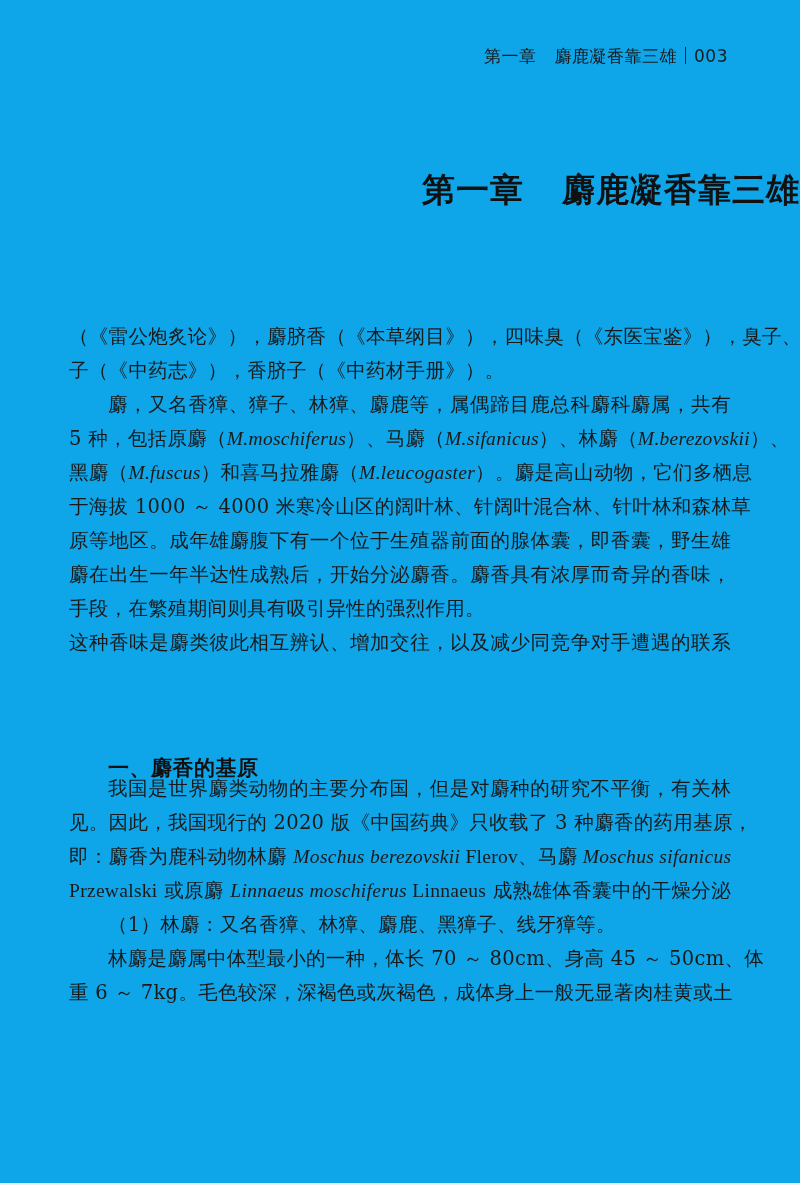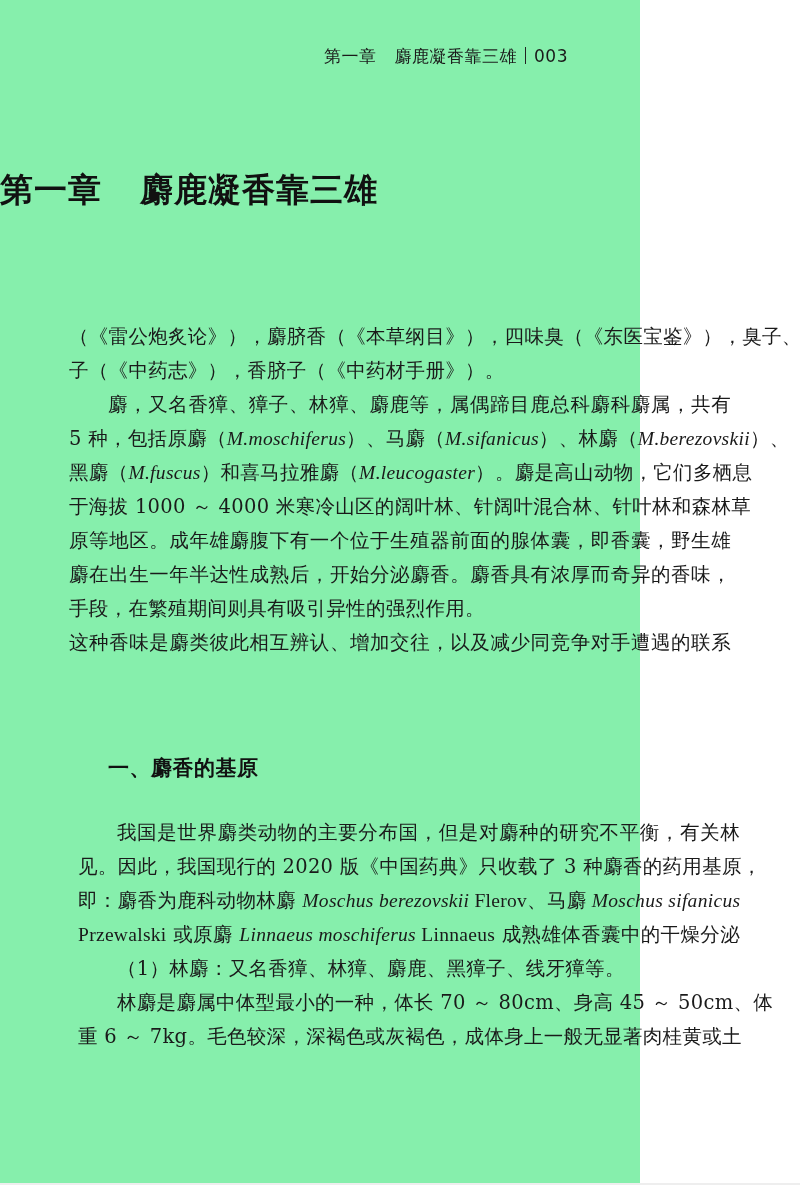--- a/index.html
+++ b/index.html
@@ -1,34 +1,34 @@
 <!DOCTYPE html>
 <html><head>
 <meta charset="utf-8">
 <style>
   html, body { margin: 0; padding: 0; background: #ffffff; }
   body { width: 800px; height: 1185px; position: relative; overflow: hidden;
          font-family: "DejaVu Serif", "Liberation Serif", serif; color: #1a1a1a; }
-  .page { position: absolute; left: 0; top: 0; width: 640px; height: 1185px; background: #86efac; }
+  .page { position: absolute; left: 0; top: 0; width: 800px; height: 1185px; background: #0ea5e9; }
   .running-head { position: absolute; top: 45px; right: 72px; font-size: 17px;
                   font-family: "DejaVu Sans", "Liberation Sans", sans-serif; color: #1a1a1a; letter-spacing: 0.5px; }
   .running-head .sep { display: inline-block; width: 1px; height: 17px; background: #222; vertical-align: -2px; margin: 0 8px; }
   .running-head .gap { display: inline-block; width: 18px; }
-  .chapter-title { position: absolute; top: 168px; left: 0; width: 800px; text-align: left;
+  .chapter-title { position: absolute; top: 168px; left: 0; width: 800px; text-align: right;
                    font-size: 33px; font-weight: bold; letter-spacing: 1px; color: #111; }
   .chapter-title .gap { display: inline-block; width: 38px; }
   .body { position: absolute; left: 69px; top: 320px; width: 662px; }
   .line { height: 34px; line-height: 34px; font-size: 19.5px; white-space: nowrap;
           text-align: justify; text-align-last: justify; letter-spacing: 0.3px; }
   .line.last { text-align-last: left; }
   .line.indent { padding-left: 39px; }
   .line i { font-family: "Liberation Serif", "DejaVu Serif", serif; font-style: italic; }
   .line .lat { font-family: "Liberation Serif", "DejaVu Serif", serif; }
   .heading { position: absolute; left: 108px; top: 754px; font-size: 21px; font-weight: bold; color: #111; letter-spacing: 0.5px; }
-  .body2 { position: absolute; left: 69px; top: 816px; width: 662px; margin-left: 9px; }
+  .body2 { position: absolute; left: 69px; top: 772px; width: 662px; }
   .bottom-edge { position: absolute; left: 0; bottom: 0; width: 800px; height: 2px; background: #eeeeee; }
 </style>
 </head>
 <body>
 
 <div class="page">
 
   <div class="running-head">
     <span>第一章</span><span class="gap"></span><span>麝鹿凝香靠三雄</span><span class="sep"></span><span>003</span>
   </div>

